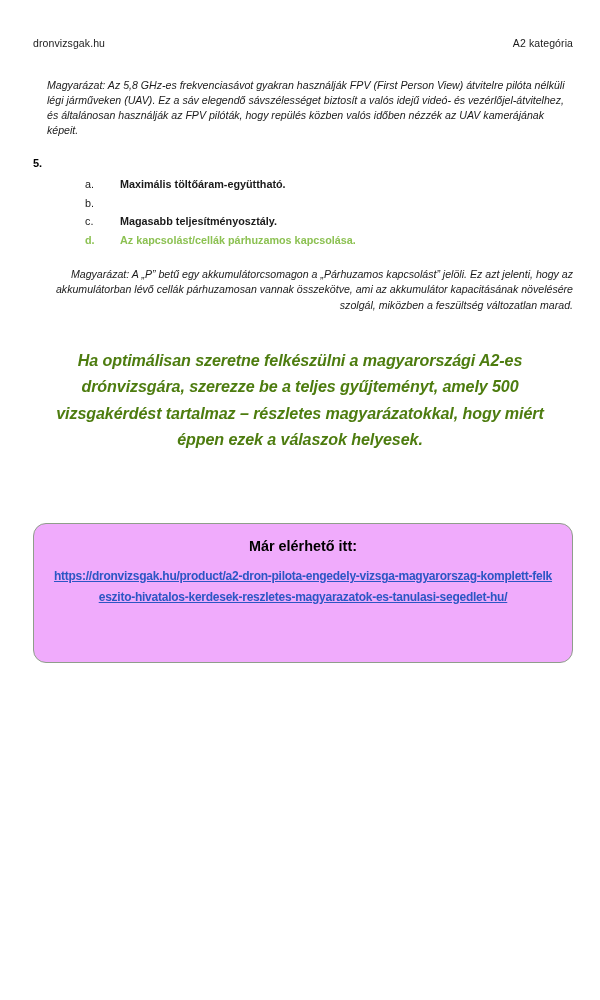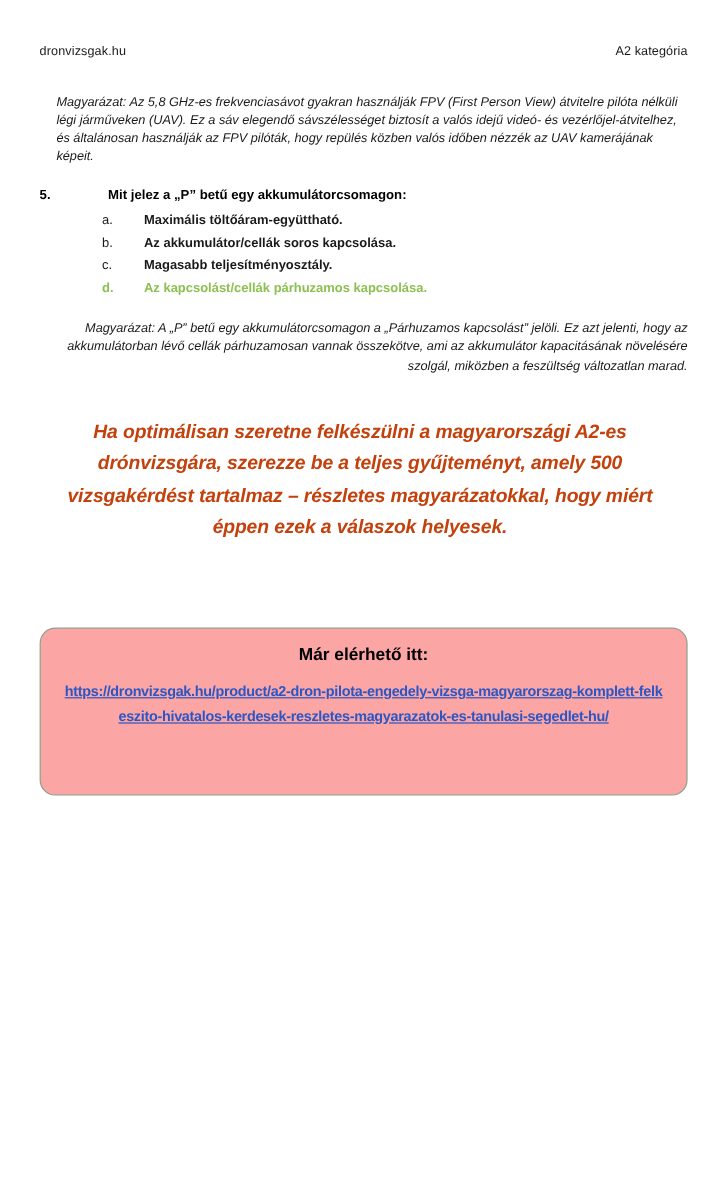--- a/index.html
+++ b/index.html
@@ -118,21 +118,21 @@
   }
 
   
   .promo {
     margin: 34px 38px 0 38px;
     text-align: center;
     font-style: italic;
     font-weight: bold;
     font-size: 16.1px;
     line-height: 26.5px;
-    color: #c2410c;
+    color: #4d7c0f;
     letter-spacing: -0.1px;
   }
 
   
   .cta-box {
     position: absolute;
     left: 33px;
     top: 523px;
     width: 540px;
     height: 140px;
@@ -173,33 +173,31 @@
   </div>
 
   <div class="content">
 
     <p class="explanation">Magyarázat: Az 5,8 GHz-es frekvenciasávot gyakran használják FPV (First Person View) átvitelre pilóta nélküli légi járműveken (UAV). Ez a sáv elegendő sávszélességet biztosít a valós idejű videó- és vezérlőjel-átvitelhez, és általánosan használják az FPV pilóták, hogy repülés közben valós időben nézzék az UAV kamerájának képeit.</p>
 
     <div class="question-block">
 
       <div class="question-row">
         <span class="q-num">5.</span>
-        <span class="q-text">Mit jelez a „P” betű egy akkumulátorcsomagon:</span>
       </div>
 
       <div class="options">
 
         <div class="option-row">
           <span class="opt-letter">a.</span>
           <span class="opt-text">Maximális töltőáram-együttható.</span>
         </div>
 
         <div class="option-row">
           <span class="opt-letter">b.</span>
-          <span class="opt-text">Az akkumulátor/cellák soros kapcsolása.</span>
         </div>
 
         <div class="option-row">
           <span class="opt-letter">c.</span>
           <span class="opt-text">Magasabb teljesítményosztály.</span>
         </div>
 
         <div class="option-row correct" id="correct-option">
           <span class="opt-letter" style="color: rgb(140, 193, 82);">d.</span>
           <span class="opt-text" style="color: rgb(140, 193, 82);">Az kapcsolást/cellák párhuzamos kapcsolása.</span>
@@ -207,18 +205,18 @@
 
       </div>
     </div>
 
     <p class="explanation second">Magyarázat: A „P” betű egy akkumulátorcsomagon a „Párhuzamos kapcsolást” jelöli. Ez azt jelenti, hogy az akkumulátorban lévő cellák párhuzamosan vannak összekötve, ami az akkumulátor kapacitásának növelésére szolgál, miközben a feszültség változatlan marad.</p>
 
     <p class="promo">Ha optimálisan szeretne felkészülni a magyarországi A2-es drónvizsgára, szerezze be a teljes gyűjteményt, amely 500 vizsgakérdést tartalmaz – részletes magyarázatokkal, hogy miért éppen ezek a válaszok helyesek.</p>
 
   </div>
 
-  <div class="cta-box" style="background: #fca5a5; border-color: rgb(143, 158, 139);">
+  <div class="cta-box" style="background: #f0abfc; border-color: rgb(143, 158, 139);">
     <div class="cta-title">Már elérhető itt:</div>
     <a class="cta-link" href="#" style="color: rgb(43, 86, 196);">https://dronvizsgak.hu/product/a2-dron-pilota-engedely-vizsga-magyarorszag-komplett-felkeszito-hivatalos-kerdesek-reszletes-magyarazatok-es-tanulasi-segedlet-hu/</a>
   </div>
 
 </div>
 
 </body></html>

